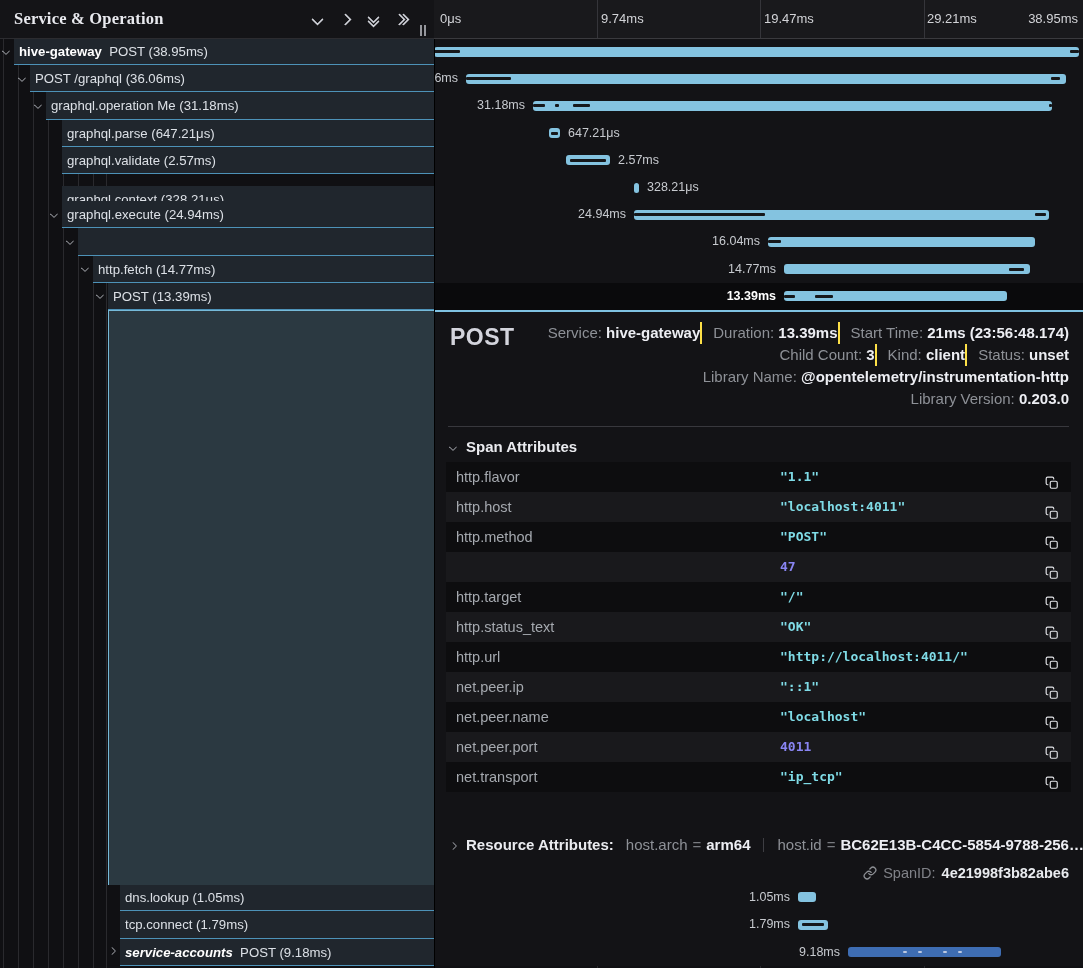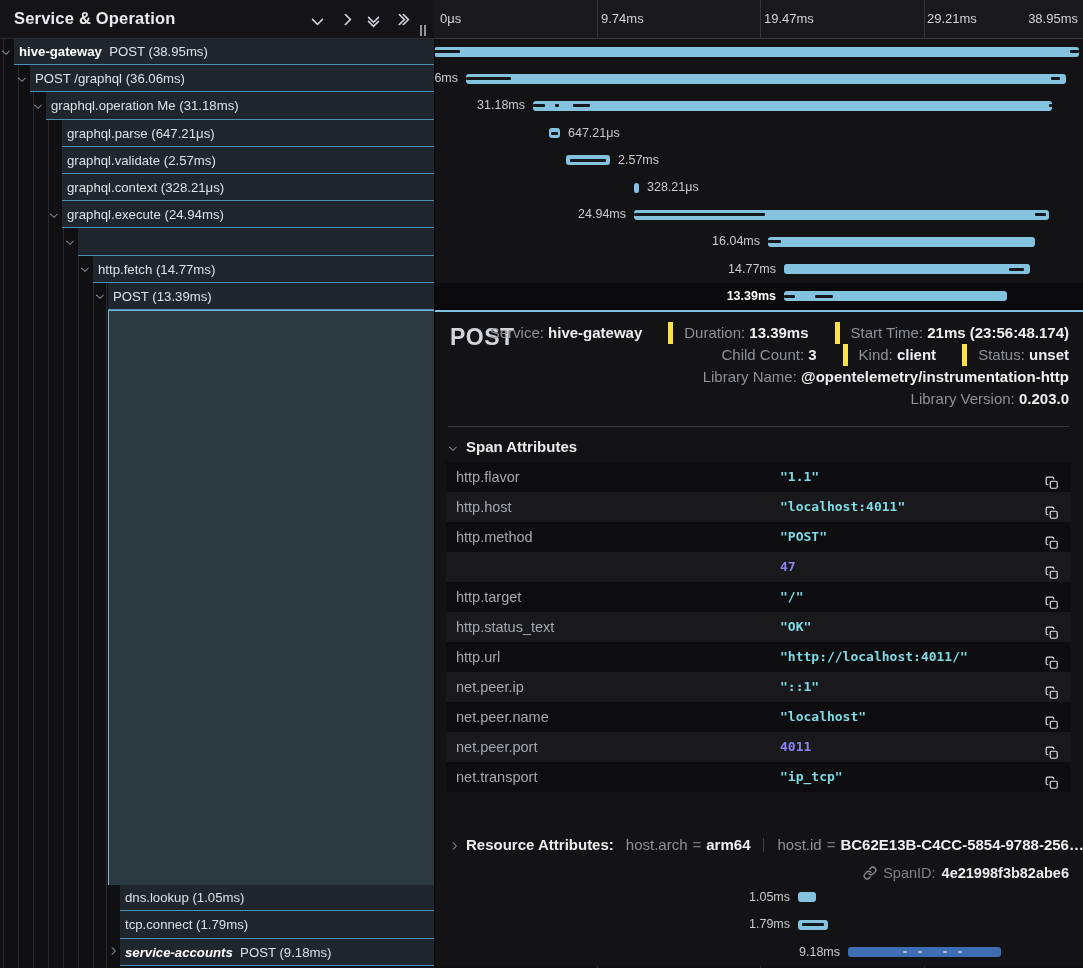--- a/index.html
+++ b/index.html
@@ -1,21 +1,21 @@
 <!DOCTYPE html>
 <html><head>
 <meta charset="utf-8">
 <style>
   html,body{margin:0;padding:0;background:#0e0e10;}
   #app{position:relative;width:1083px;height:968px;background:#101013;overflow:hidden;
        font-family:"Liberation Sans",sans-serif;color:#ddd;}
 
   
   .hdr-left{position:absolute;left:0;top:0;width:434px;height:38px;background:#141417;
-            border-bottom:1px solid #2c2c30;z-index:6;}
+            border-bottom:1px solid #2c2c30;z-index:6;font-family:Liberation Serif, serif;}
   .hdr-title{position:absolute;left:14px;top:0;line-height:37px;font-size:16.5px;font-weight:700;
              color:#e9eaef;letter-spacing:.2px;white-space:nowrap;}
   .hicon{position:absolute;top:9px;width:22px;height:20px;display:flex;align-items:center;
          justify-content:center;cursor:pointer;}
   .chev{display:inline-block;width:7px;height:7px;border-right:2px solid #d0d2d9;
         border-bottom:2px solid #d0d2d9;border-radius:1px;}
   .chev.down{transform:rotate(45deg);}
   .chev.right{transform:rotate(-45deg);}
   .chev.mini{width:5px;height:5px;border-width:1.5px;border-color:#c9ccd3;}
   .dblv{display:flex;flex-direction:column;align-items:center;}
@@ -58,21 +58,21 @@
   
   #sel-region{position:absolute;left:108px;top:310px;width:326px;height:574px;background:#2b3941;
               border-left:1px solid #76bad9;border-top:1px solid #76bad9;z-index:3;}
   #detail{position:absolute;left:434px;top:310px;width:649px;height:574px;background:#131316;
           border-top:2px solid #7fc2e2;z-index:3;}
   .dp-title{position:absolute;left:16px;top:12px;font-size:23px;color:#d3d4dc;font-weight:600;
             letter-spacing:.5px;}
   #ov{position:absolute;right:14px;top:10px;text-align:right;z-index:1;}
   .ov-line{height:22px;line-height:22px;font-size:15px;white-space:nowrap;}
   .ov-item{display:inline-block;}
-  .ov-item + .ov-item{border-left:5px solid #fde047;margin-left:26px;padding-left:11px;}
+  .ov-item + .ov-item{border-left:2px solid #fde047;margin-left:0;padding-left:11px;}
   .ov-label{color:#8e9197;}
   .ov-value{color:#edeef3;font-weight:700;}
   .dp-divider{position:absolute;left:14px;right:14px;top:114px;border-top:1px solid #38383d;}
   #sa-hdr{position:absolute;left:14px;top:124px;height:22px;line-height:22px;font-size:15px;
           font-weight:700;color:#eaebef;cursor:pointer;white-space:nowrap;}
   #sa-hdr .chev{margin:0 10px 2px 2px;}
   #attr-table{position:absolute;left:12px;top:150px;width:625px;}
   .arow{position:relative;height:30px;line-height:30px;}
   .arow:nth-child(odd){background:#0d0d0f;}
   .arow:nth-child(even){background:#19191c;}
@@ -176,21 +176,21 @@
       <div class="trow" style="top: 146.8px; height: 27.2px;">
         <div class="trow-bg" style="left: 62px;"></div>
         <div class="trow-label" style="left: 67px; line-height: 27.2px;">graphql.validate (2.57ms)</div>
       </div>
       <div class="wrow" style="top: 146.8px; height: 27.2px;">
         <div class="bar" style="left: 132px; width: 44px; background: rgb(132, 195, 224);">
           <span class="seg" style="left: 8%; width: 84%;"></span>
         </div>
         <span class="dur" style="line-height: 27.2px; left: 184px;">2.57ms</span>
       </div>
-      <div class="trow" style="top: 174px; height: 27.2px; text-decoration: underline;">
+      <div class="trow" style="top: 186px; height: 27.2px; text-decoration: underline;">
         <div class="trow-bg" style="left: 62px;"></div>
         <div class="trow-label" style="left: 67px; line-height: 27.2px;">graphql.context (328.21μs)</div>
       </div>
       <div class="wrow" style="top: 174px; height: 27.2px;">
         <div class="bar" style="left: 200px; width: 5px; background: rgb(132, 195, 224);"></div>
         <span class="dur" style="line-height: 27.2px; left: 213px;">328.21μs</span>
       </div>
       <div class="trow" style="top: 201.2px; height: 27.2px;">
         <div class="trow-bg" style="left: 62px;"></div>
         <span class="tchev chev mini down" style="left: 51px;"></span>

